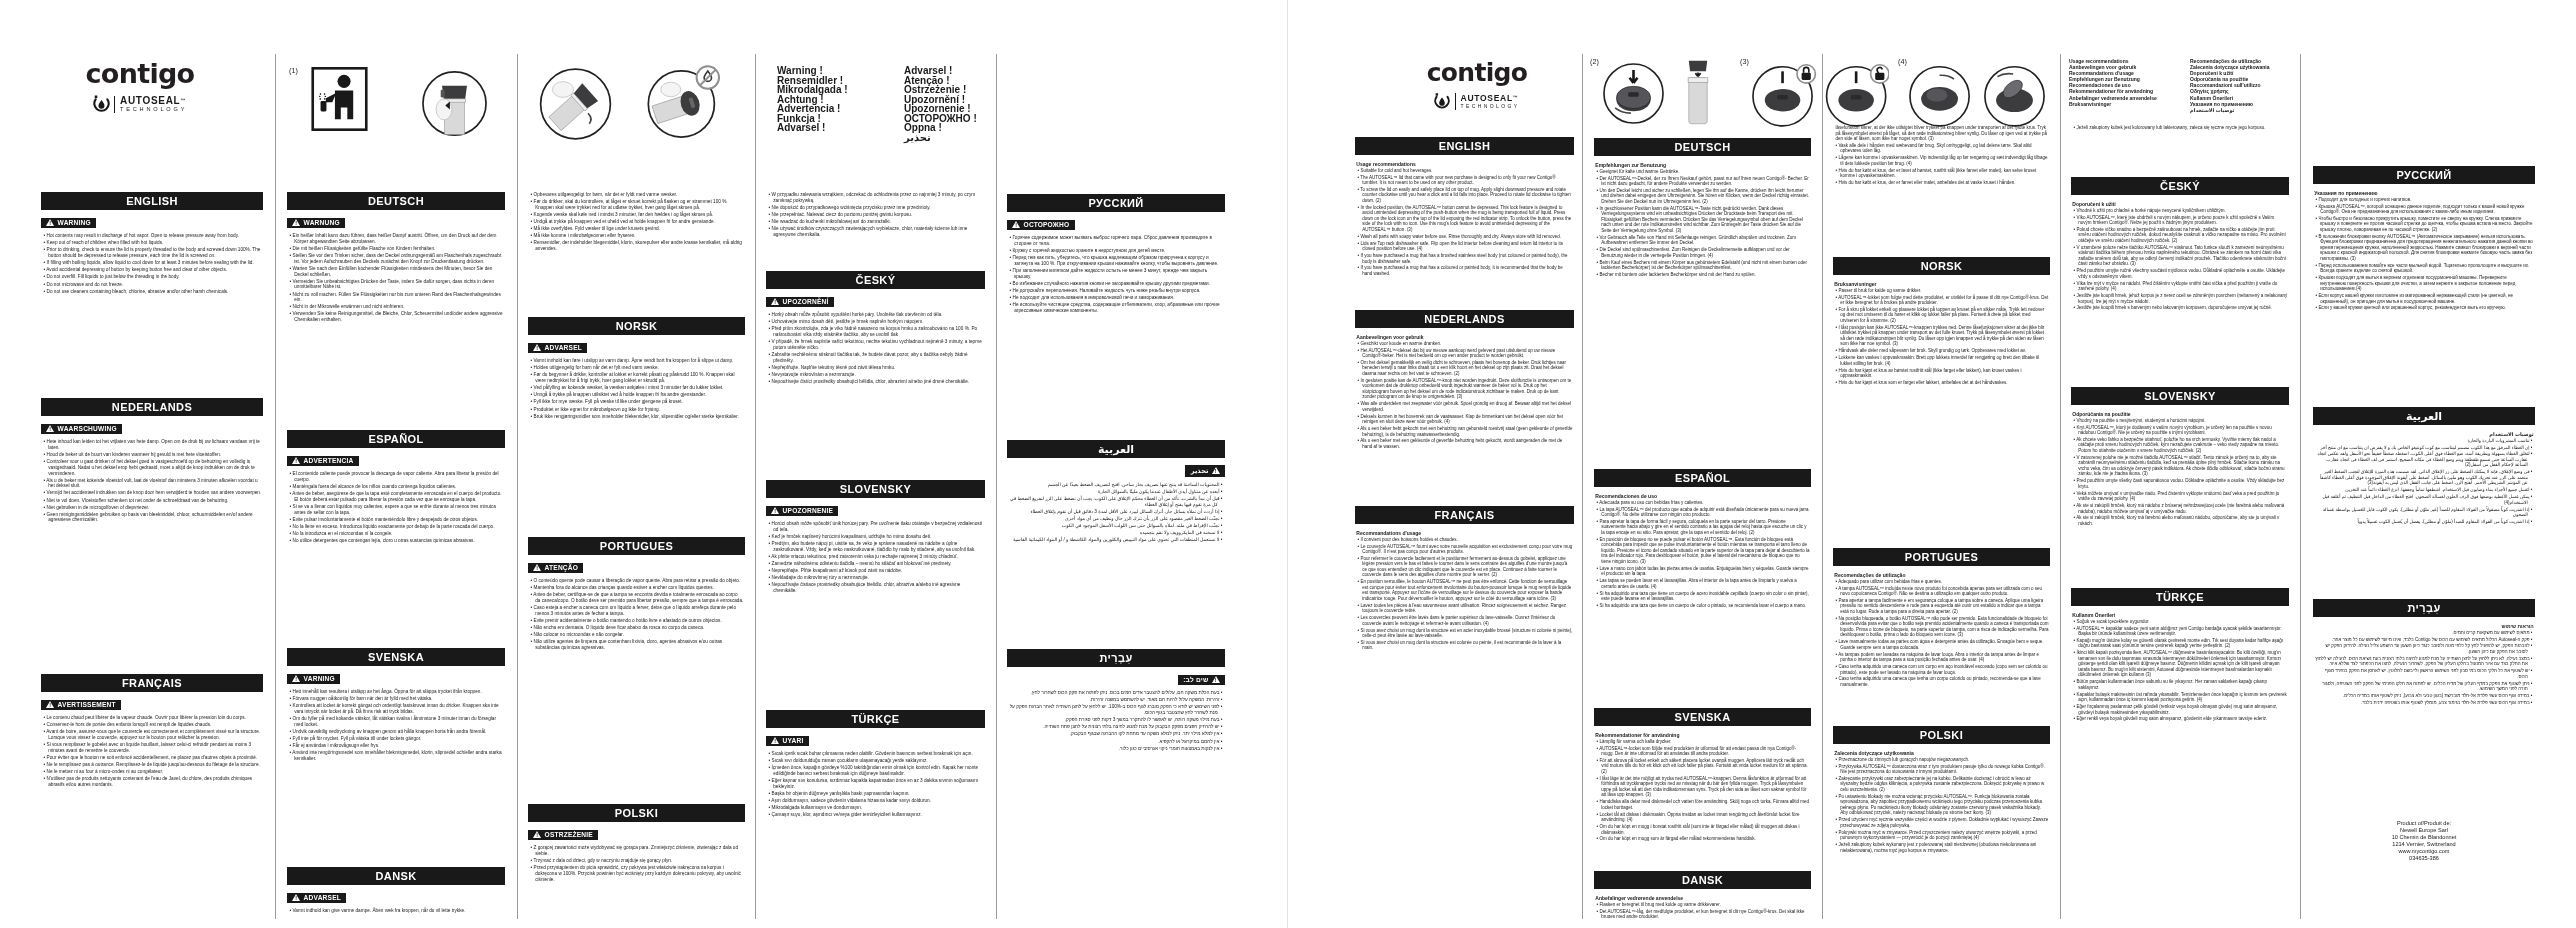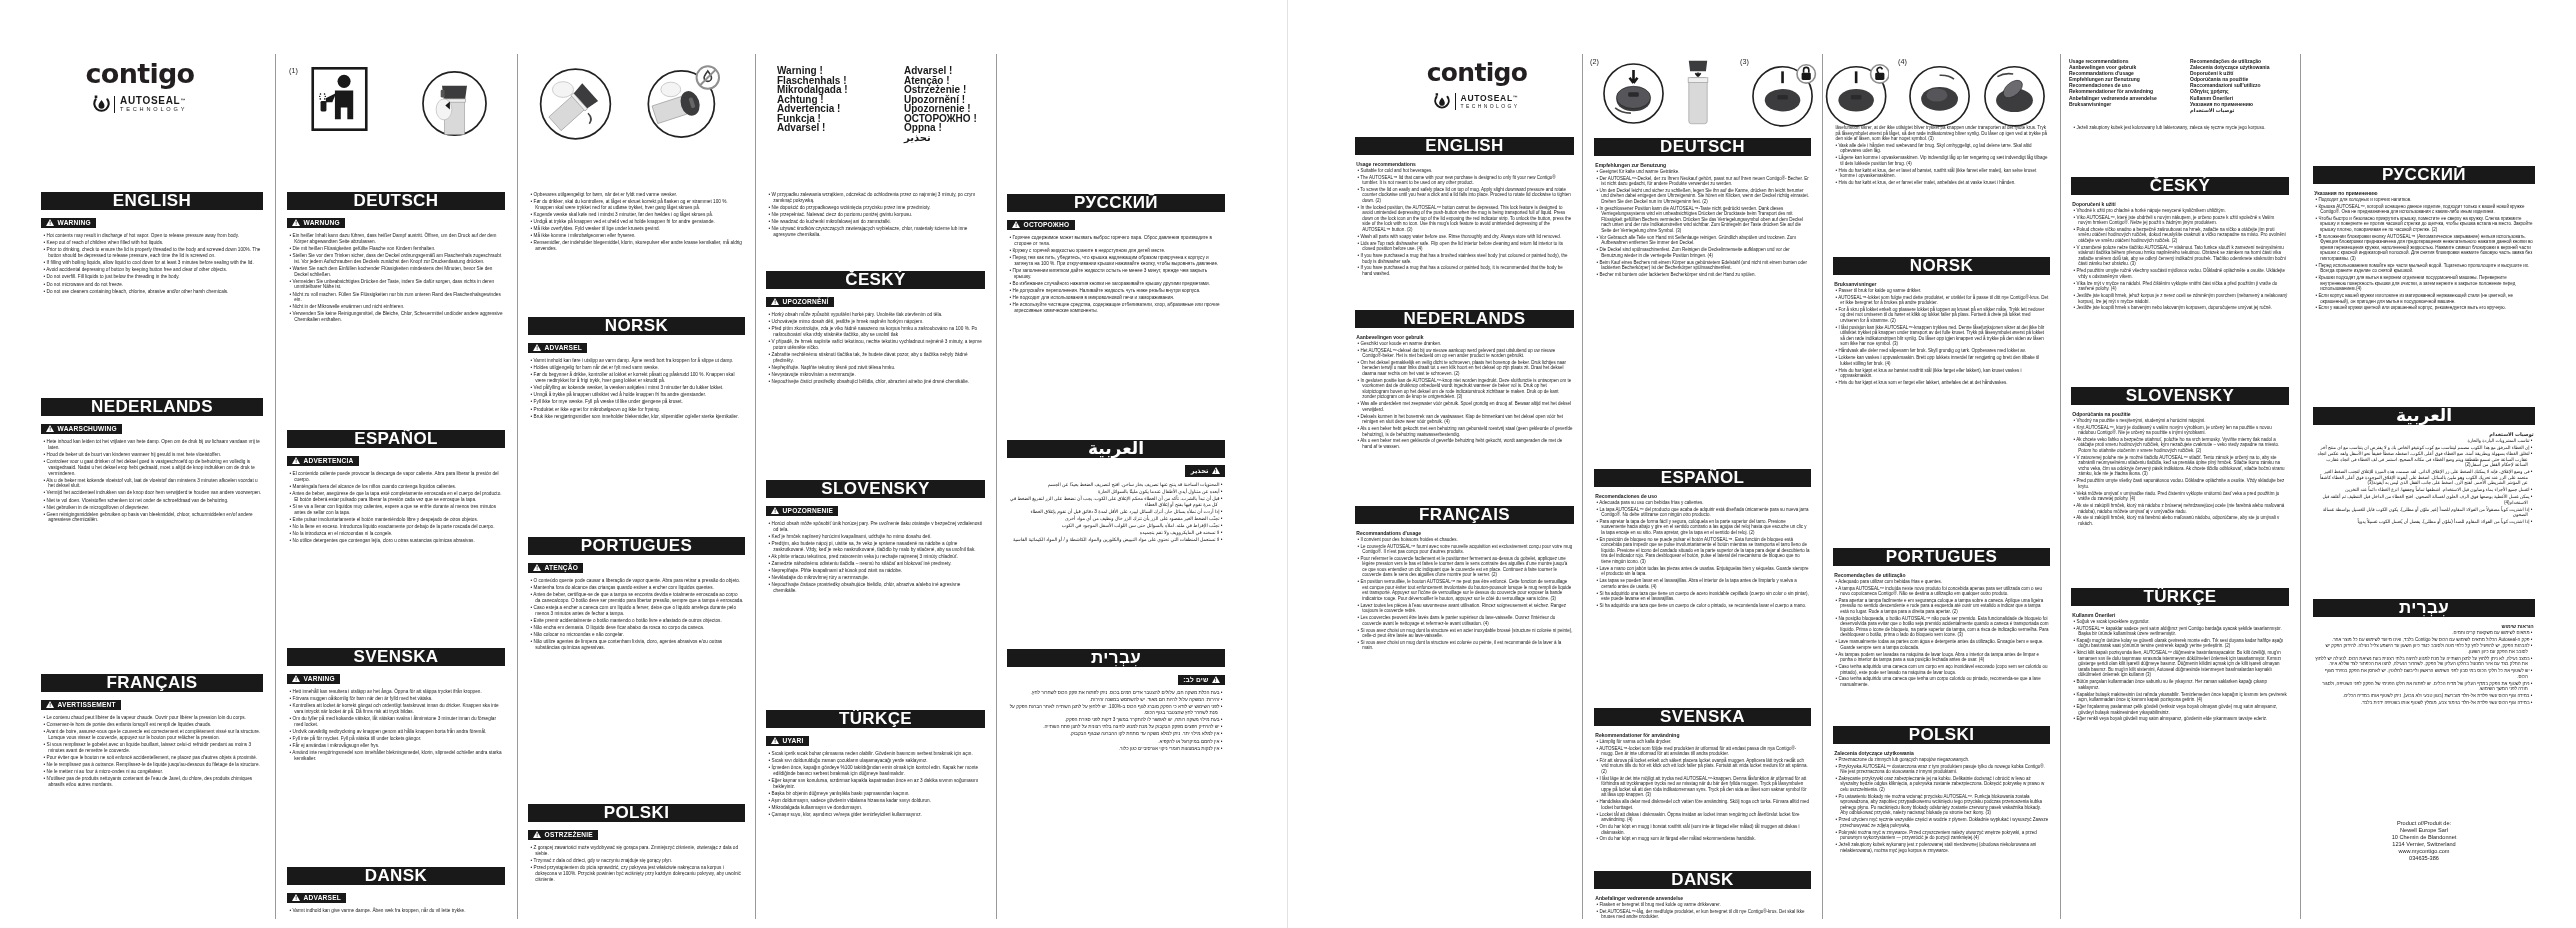--- a/index.html
+++ b/index.html
@@ -8,21 +8,21 @@
     background:#ffffff;color:#1a1a1a;
     font-family:"Liberation Sans","DejaVu Sans",sans-serif;
     -webkit-font-smoothing:antialiased;
   }
   .fold{position:absolute;top:0;bottom:0;width:1.3px;background:#e2e2e0;}
   .vrule{position:absolute;top:54px;height:865px;width:0.7px;background:#9a9a9a;}
   .col{position:absolute;top:0;height:929px;}
   .sec{position:absolute;left:0;right:0;overflow:hidden;}
   .hdr{
     background:#191919;color:#fff;text-align:center;
-    font-weight:bold;font-size:17px;line-height:18px;height:18px;
+    font-weight:bold;font-size:11px;line-height:18px;height:18px;
     letter-spacing:0.4px;margin-bottom:6px;
   }
   .badge{
     display:inline-flex;align-items:center;gap:3.3px;
     background:#191919;color:#fff;font-weight:bold;font-size:6.6px;
     padding:1.3px 5.3px 2px 5.3px;margin:1.3px 0 5.3px 0;letter-spacing:0.2px;
   }
   .tri{position:relative;width:0;height:0;display:inline-block;
     border-left:4px solid transparent;border-right:4px solid transparent;
     border-bottom:7.2px solid #ffffff;}
@@ -131,21 +131,21 @@
   <ellipse cx="36" cy="40" rx="15" ry="11" fill="#f4f4f4" stroke="#b5b5b5"></ellipse>
   <g>
     <circle cx="92" cy="22" r="17" fill="#fff" stroke="#8f8f8f" stroke-width="3"></circle>
     <path d="M92 12 c4 5.4 5.6 7.6 5.6 10.2 a5.6 5.6 0 0 1 -11.2 0 c0-2.6 1.6-4.8 5.6-10.2z" fill="none" stroke="#3a3a3a" stroke-width="2.4"></path>
     <line x1="80" y1="34" x2="104" y2="10" stroke="#8f8f8f" stroke-width="3"></line>
   </g>
 </svg>
 
 <div class="warnlist" style="left:777px;top:66px" id="warn-list-1">
     <div>Warning !</div>
-    <div>Flaschenhals !</div>
+    <div>Rensemidler !</div>
     <div>Mikrodalgada !</div>
     <div>Achtung !</div>
     <div>Advertencia !</div>
     <div>Funkcja !</div>
     <div>Advarsel !</div>
   </div>
 <div class="warnlist" style="left:904px;top:66px" id="warn-list-2">
     <div>Advarsel !</div>
     <div>Atenção !</div>
     <div>Ostrzeżenie !</div>

